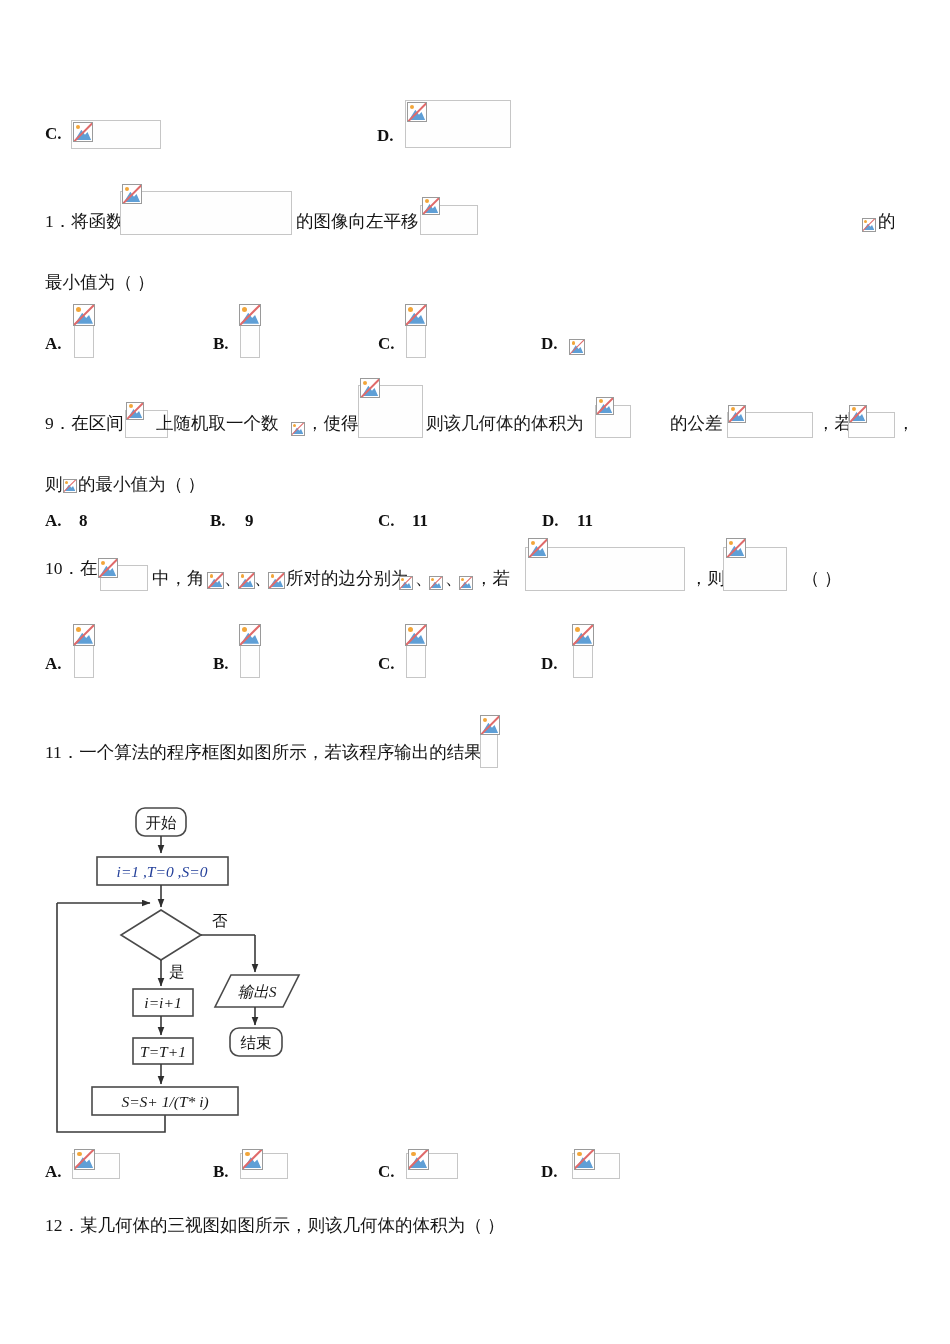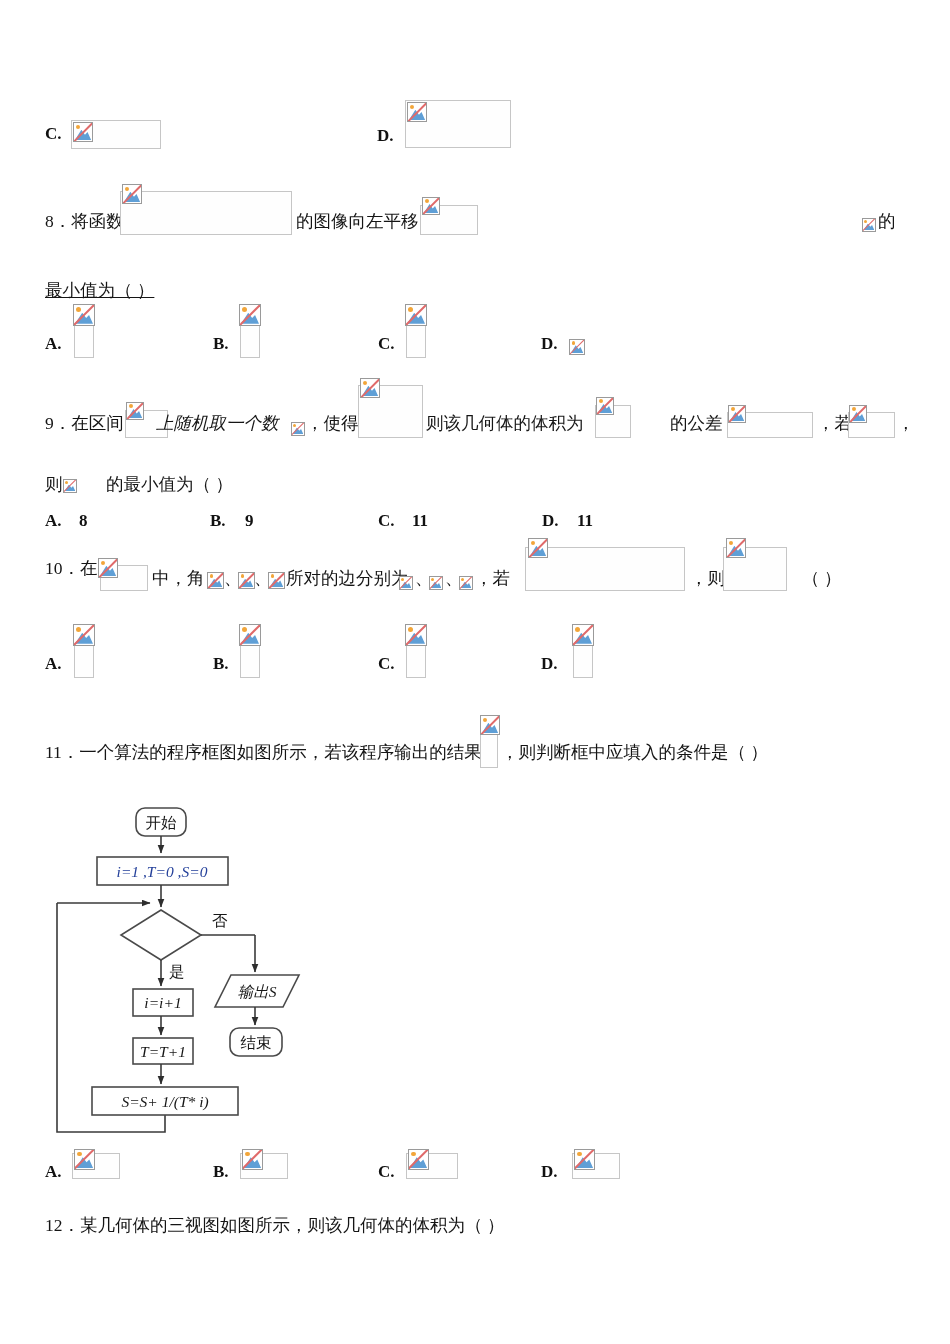--- a/index.html
+++ b/index.html
@@ -48,40 +48,40 @@
   </span>
   <span class="ab lbl" style="left:377px;bottom:3px;">D.</span>
   <span class="ab phbox" style="left:405px;bottom:1px;width:106px;height:48px;">
     <span class="bimg" style="left:1px;top:1px;width:20px;height:20px;">
         <i></i>
       </span>
   </span>
 </div>
 
 <div class="row" style="top:191px;height:44px;">
-  <span class="ab txt" style="left:45px;bottom:2px;">8．将函数</span>
+  <span class="ab txt" style="left:45px;bottom:2px;">1．将函数</span>
   <span class="ab phbox" style="left:120px;bottom:0;width:172px;height:44px;">
     <span class="bimg" style="left:1px;top:-8px;width:20px;height:20px;">
         <i></i>
       </span>
   </span>
   <span class="ab txt" style="left:296px;bottom:2px;text-align:right;">的图像向左平移</span>
   <span class="ab phbox" style="left:420px;bottom:0;width:58px;height:30px;">
     <span class="bimg" style="left:1px;top:-9px;width:18px;height:18px;">
         <i></i>
       </span>
   </span>
   <span class="bimg" style="left:862px;bottom:3px;width:14px;height:14px;">
       <i></i>
     </span>
   <span class="ab txt" style="left:878px;bottom:2px;">的</span>
 </div>
 
 <div class="row" style="top:270px;height:24px;">
-  <span class="ab txt" style="left:45px;top:8px;text-decoration:underline;">最小值为（  ）</span>
+  <span class="ab txt" style="left:45px;top:0;">最小值为（  ）</span>
 </div>
 
 <div class="row" style="top:318px;height:40px;">
   <span class="ab lbl" style="left:45px;bottom:4px;">A.</span>
   <span class="ab phbox" style="left:74px;bottom:0;width:20px;height:40px;">
     <span class="bimg" style="left:-2px;top:-15px;width:22px;height:22px;">
         <i></i>
       </span>
   </span>
   <span class="ab lbl" style="left:213px;bottom:4px;">B.</span>
@@ -102,21 +102,21 @@
     </span>
 </div>
 
 <div class="row" style="top:385px;height:53px;">
   <span class="ab txt" style="left:45px;bottom:3px;">9．在区间</span>
   <span class="ab phbox" style="left:125px;bottom:0;width:43px;height:28px;">
     <span class="bimg" style="left:0;top:-9px;width:18px;height:18px;">
         <i></i>
       </span>
   </span>
-  <span class="ab txt" style="left:156px;bottom:3px;font-style:italic;">上随机取一个数</span>
+  <span class="ab txt" style="left:156px;bottom:3px;">上随机取一个数</span>
   <span class="bimg" style="left:291px;bottom:2px;width:14px;height:14px;">
       <i></i>
     </span>
   <span class="ab txt" style="left:306px;bottom:3px;">，使得</span>
   <span class="ab phbox" style="left:358px;bottom:0;width:65px;height:53px;">
     <span class="bimg" style="left:1px;top:-8px;width:20px;height:20px;">
         <i></i>
       </span>
   </span>
   <span class="ab txt" style="left:426px;bottom:3px;">则该几何体的体积为</span>
@@ -138,21 +138,21 @@
       </span>
   </span>
   <span class="ab txt" style="left:897px;bottom:3px;">，</span>
 </div>
 
 <div class="row" style="top:470px;height:28px;">
   <span class="ab txt" style="left:45px;bottom:2px;">则</span>
   <span class="bimg" style="left:63px;bottom:5px;width:14px;height:14px;">
       <i></i>
     </span>
-  <span class="ab txt" style="left:78px;bottom:2px;padding-left:28px;">的最小值为（  ）</span>
+  <span class="ab txt" style="left:78px;bottom:2px;">的最小值为（  ）</span>
 </div>
 
 <div class="row" style="top:511px;height:24px;">
   <span class="ab lbl" style="left:45px;top:0;">A.</span>
   <span class="ab optval" style="left:79px;top:0;">8</span>
   <span class="ab lbl" style="left:210px;top:0;">B.</span>
   <span class="ab optval" style="left:245px;top:0;">9</span>
   <span class="ab lbl" style="left:378px;top:0;">C.</span>
   <span class="ab optval" style="left:412px;top:0;">11</span>
   <span class="ab lbl" style="left:542px;top:0;">D.</span>
@@ -232,21 +232,20 @@
   </span>
 </div>
 
 <div class="row" style="top:728px;height:40px;">
   <span class="ab txt" style="left:45px;bottom:4px;">11．一个算法的程序框图如图所示，若该程序输出的结果是</span>
   <span class="ab phbox" style="left:480px;bottom:0;width:18px;height:38px;">
     <span class="bimg" style="left:-1px;top:-16px;width:20px;height:20px;">
         <i></i>
       </span>
   </span>
-  <span class="ab txt" style="left:501px;bottom:4px;">，则判断框中应填入的条件是（  ）</span>
 </div>
 
 <svg class="flow" width="280" height="345" viewBox="0 0 280 345">
   <defs>
     <marker id="ah" markerWidth="10" markerHeight="8" refX="8.5" refY="3.5" orient="auto" markerUnits="userSpaceOnUse">
       <path d="M0,0 L9,3.5 L0,7 Z" fill="#2e2e2e"></path>
     </marker>
   </defs>
 
   <polyline class="ln" points="115,315 115,332 7,332 7,103"></polyline>

